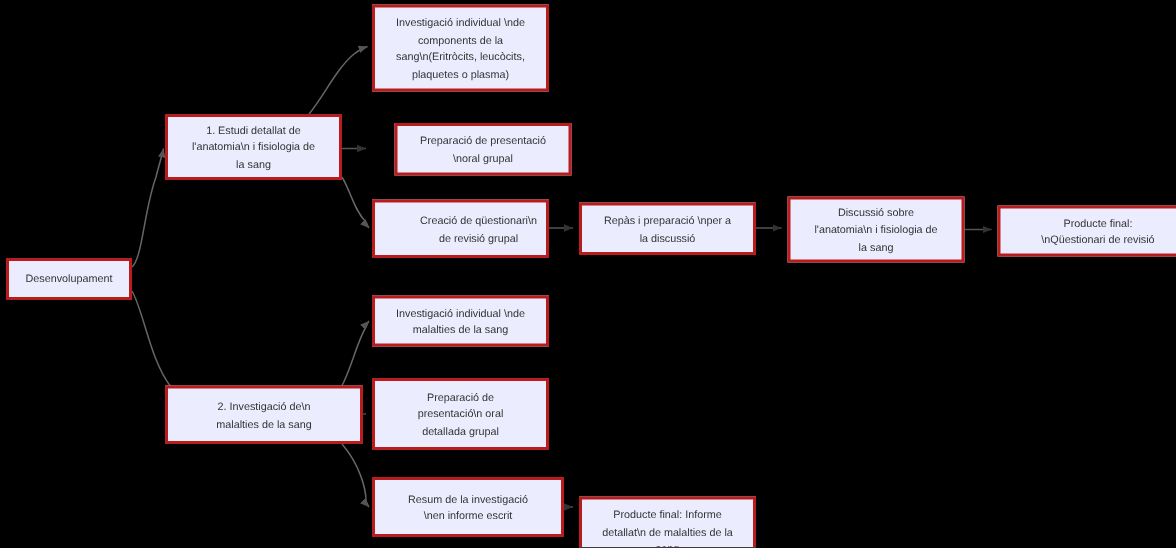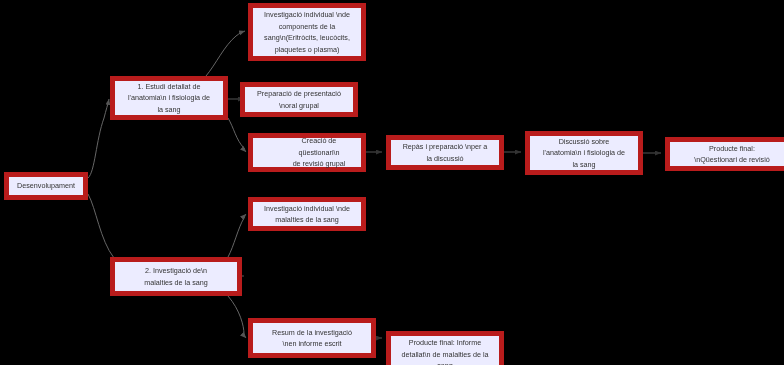--- a/index.html
+++ b/index.html
@@ -19,21 +19,21 @@
     position: absolute;
     left: 0;
     top: 0;
     width: 784px;
     height: 365px;
   }
   .node {
     position: absolute;
     box-sizing: border-box;
     background: #ECECFF;
-    border: 5px solid #b91c1c;
+    border: 2px solid #b91c1c;
     color: #333333;
     font-size: 7.2px;
     line-height: 11.5px;
     display: flex;
     align-items: center;
     justify-content: center;
     text-align: center;
     padding: 2px 4px;
     white-space: pre-line;
   }
@@ -97,35 +97,40 @@
 malalties de la sang</span>
   </div>
 
   <div class="node" style="left:248px; top:3px; width:118px; height:58px;">
     <span class="node-label">Investigació individual \nde
 components de la
 sang\n(Eritròcits, leucòcits,
 plaquetes o plasma)</span>
   </div>
 
-  <div class="node" style="left:240px; top:82px; width:118px; height:35px;align-items:center;">
+  <div class="node" style="left:263px; top:82px; width:118px; height:35px;align-items:center;">
     <span class="node-label">Preparació de presentació
 \noral grupal</span>
   </div>
 
   <div class="node" style="left:248px; top:133px; width:118px; height:39px;padding-left:28px;">
     <span class="node-label">Creació de qüestionari\n
 de revisió grupal</span>
   </div>
 
   <div class="node" style="left:248px; top:197px; width:118px; height:34px;">
     <span class="node-label">Investigació individual \nde
 malalties de la sang</span>
   </div>
 
+  <div class="node" style="left:248px; top:252px; width:118px; height:48px;">
+    <span class="node-label">Preparació de
+presentació\n oral
+detallada grupal</span>
+  </div>
 
   <div class="node" style="left:248px; top:318px; width:128px; height:40px;">
     <span class="node-label">Resum de la investigació
 \nen informe escrit</span>
   </div>
 
   <div class="node" style="left:386px; top:135px; width:118px; height:35px;">
     <span class="node-label">Repàs i preparació \nper a
 la discussió</span>
   </div>

